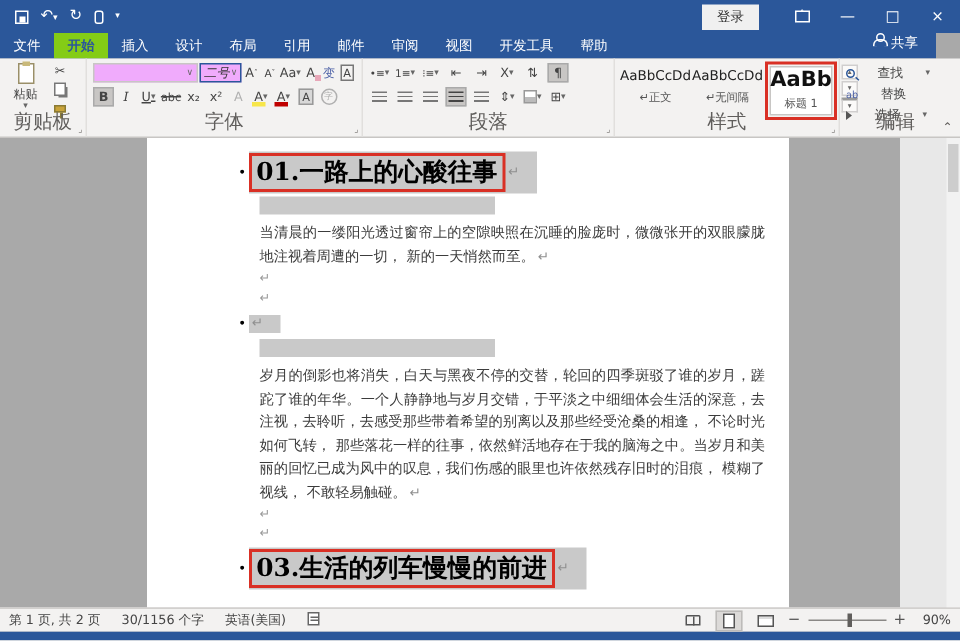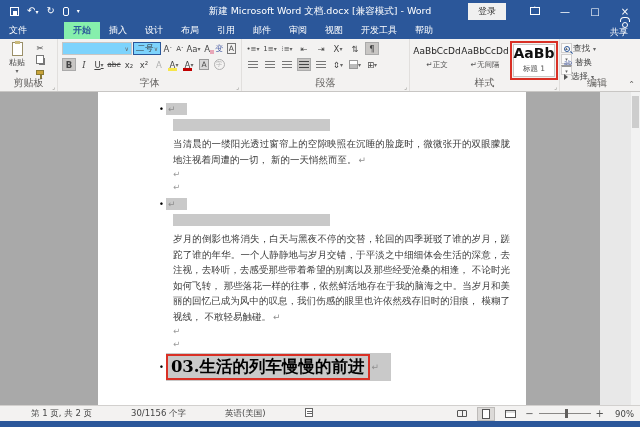--- a/index.html
+++ b/index.html
@@ -17,56 +17,56 @@
   .caret { font-size:6px; line-height:1; color:#fff; }
   .ic-touch { width:6px; height:9px; border:1px solid #fff; border-radius:2px; display:inline-block; }
   .title-text { position:absolute; left:0; right:0; text-align:center; font-size:9.5px; color:#fff; pointer-events:none; }
   .tb-right { margin-left:auto; display:flex; align-items:center; height:100%; }
   .signin { background:#f0f0f0; color:#333; padding:2px 10px; margin-right:14px; font-size:9px; }
   .winbtn { width:30px; height:100%; display:flex; align-items:center; justify-content:center; color:#fff; font-size:10px; }
   .ic-ribbonopts { width:10px; height:8px; border:1px solid #fff; display:inline-block; position:relative; }
   .ic-ribbonopts:after { content:"ˆ"; position:absolute; left:2px; top:-2px; font-size:7px; color:#fff; }
 
   
-  .tabrow { position:absolute; top:22px; left:0; right:0; height:17px; background:#2b579a; display:flex;
+  .tabrow { position:absolute; top:22px; left:0; right:16px; height:17px; background:#2b579a; display:flex;
             align-items:stretch; color:#fff; font-size:9px; z-index:30; }
   .tab { padding:0 9px; display:flex; align-items:center; cursor:default; }
-  .tab.active { background:#86efac; color:#2b579a; font-weight:bold;margin-left:28px; }
+  .tab.active { background:#84cc16; color:#2b579a; font-weight:bold; }
   .tellme { display:flex; align-items:center; gap:4px; padding:0 8px; }
   .ic-bulb { width:7px; height:7px; border:1px solid #fff; border-radius:50%; position:relative; display:inline-block; }
   .ic-bulb:after { content:""; position:absolute; left:2px; top:7px; width:3px; height:2px; background:#fff; }
-  .share { margin-left:auto; display:flex; align-items:flex-end; gap:4px; padding:0 12px;flex-direction:column; }
+  .share { margin-left:auto; display:flex; align-items:flex-start; gap:4px; padding:0 12px; }
   .ic-person { width:8px; height:9px; position:relative; display:inline-block; }
   .ic-person:before { content:""; position:absolute; left:2px; top:0; width:4px; height:4px; border:1px solid #fff; border-radius:50%; }
   .ic-person:after { content:""; position:absolute; left:0; bottom:0; width:8px; height:4px; border:1px solid #fff; border-bottom:none; border-radius:4px 4px 0 0; }
 
   
   .ribbon { position:absolute; top:39px; left:0; right:0; height:53px; background:#f3f2f1;
             border-bottom:1px solid #c8c6c4; display:flex; z-index:30; }
   .rgroup { position:relative; border-right:1px solid #e1dfdd; padding:3px 4px 13px; }
-  .rgroup-label { position:absolute; bottom:1px; left:0; right:0; text-align:center; font-size:10px; color:#605e5c; }
+  .rgroup-label { position:absolute; bottom:1px; left:0; right:0; text-align:center; font-size:13px; color:#605e5c; }
   .launcher { position:absolute; bottom:1px; right:2px; font-size:6px; color:#8a8886; }
   .btn { display:inline-flex; align-items:center; justify-content:center; color:#444; cursor:default; }
   .sbtn { width:14px; height:13px; font-size:8.5px; }
   .sbtn.pressed { background:#c8c6c4; border:1px solid #aaa; }
   .row { display:flex; align-items:center; gap:1px; }
 
   
   .g-clip { width:58px; display:flex; gap:3px; }
   .paste-big { display:flex; flex-direction:column; align-items:center; font-size:8px; color:#444; width:26px; }
   .ic-clipboard { width:11px; height:14px; background:#fff; border:1px solid #9a8f68; position:relative; margin-bottom:1px; }
   .ic-clipboard:before { content:""; position:absolute; left:2px; top:-2px; width:5px; height:3px; background:#c9b97a; }
   .clip-col { display:flex; flex-direction:column; gap:1px; }
   .ic-copy { width:8px; height:9px; border:1px solid #777; background:#fff; box-shadow:2px 2px 0 -1px #777; display:inline-block; }
   .ic-painter { width:8px; height:5px; background:#c9a33a; border:1px solid #8a7a33; display:inline-block; position:relative; }
   .ic-painter:after { content:""; position:absolute; left:3px; top:4px; width:2px; height:4px; background:#8a7a33; }
 
   
   .g-font { width:184px; }
-  .combo { height:13px; background:#7dd3fc; border:1px solid #c8c6c4; font-size:8.5px; color:#333;
+  .combo { height:13px; background:#f0abfc; border:1px solid #c8c6c4; font-size:8.5px; color:#333;
            display:inline-flex; align-items:center; padding:0 2px;font-style:italic; }
   .combo .dd { margin-left:auto; font-size:6px; color:#666; }
   .fname { width:86px; }
   .fsize { width:34px; border-color:#2b579a; }
   .u-line { text-decoration:underline; }
   .strike { text-decoration:line-through; font-size:7.5px; }
   .gray { color:#b0b0b0; }
   .hl-A { position:relative; }
   .hl-A:after { content:""; position:absolute; left:1px; bottom:0px; width:9px; height:3px; background:#f7e64a; }
   .fc-A { position:relative; }
@@ -92,21 +92,21 @@
   .style-name { font-size:7.5px; color:#555; margin-top:3px; }
   .h1-card { background:#fff; border:1px solid #c8c6c4; width:42px; padding:1px 0 2px; display:flex; flex-direction:column; align-items:center; }
   .h1-prev { font-size:14px; font-weight:bold; color:#111; line-height:1.1; }
   .redbox-style { border:2px solid #d93025; padding:1px; margin-top:-2px; }
   .gal-col { display:flex; flex-direction:column; gap:1px; margin-left:1px; }
   .gal-btn { width:11px; height:10px; border:1px solid #d0cece; background:#fbfaf9; font-size:5px; color:#666;
              display:flex; align-items:center; justify-content:center; }
 
   
   .g-edit { width:74px; display:flex; flex-direction:column; gap:2px; padding-top:4px; }
-  .edit-item { display:flex; align-items:center; gap:3px; font-size:8.5px; color:#444; }
+  .edit-item { display:flex; align-items:center; gap:15px; font-size:8.5px; color:#444; }
   .ic-search { width:6px; height:6px; border:1px solid #2b579a; border-radius:50%; position:relative; display:inline-block; }
   .ic-search:after { content:""; position:absolute; left:5px; top:5px; width:3px; height:1px; background:#2b579a; transform:rotate(45deg); }
   .ic-replace { font-size:6.5px; color:#4a5fa5; }
   .ic-select { width:0; height:0; border-left:4px solid #555; border-top:3px solid transparent; border-bottom:3px solid transparent; display:inline-block; }
   .collapse { position:absolute; right:5px; bottom:2px; font-size:8px; color:#605e5c; }
 
   
   .docarea { position:absolute; top:92px; left:0; right:40px; bottom:22px; background:#a9a9a9; overflow:hidden; }
   .rightpanel { position:absolute; top:92px; right:0; width:40px; bottom:22px; background:#e8e8e8; }
   .vtrack { position:absolute; right:0; top:0; bottom:0; width:9px; background:#f2f2f2; }
@@ -122,21 +122,21 @@
   .pmark { color:#8f8f8f; font-size:9px; font-family:"DejaVu Sans",sans-serif; font-weight:normal; margin-left:2px; }
   .sel-bar { width:157px; height:12px; background:#c9c9c9; margin-top:2px; }
   .bodytext { font-size:9.5px; line-height:15.5px; color:#3c3c3c; text-align:justify; margin-top:5px; }
   .mark-line { height:13px; font-size:8.5px; color:#9a9a9a; line-height:13px; }
   .sect { margin-top:2px; }
 
   
   .statusbar { position:absolute; left:0; right:0; bottom:6px; height:16px; background:#f3f2f1;
                border-top:1px solid #d2d0ce; display:flex; align-items:center; font-size:8.5px;
                color:#444; padding:0 6px; z-index:30; }
-  .st-item { margin-right:14px; white-space:nowrap;margin-left:25px; }
+  .st-item { margin-right:14px; white-space:nowrap; }
   .ic-proof { width:8px; height:9px; border:1px solid #666; background:#fff; position:relative; display:inline-block; }
   .ic-proof:after { content:""; position:absolute; left:1px; top:2px; width:5px; height:1px; background:#666; box-shadow:0 2px 0 #666; }
   .st-right { margin-left:auto; display:flex; align-items:center; gap:6px; }
   .viewbtn { width:18px; height:14px; display:flex; align-items:center; justify-content:center; }
   .viewbtn.sel { background:#dcdad8; border:1px solid #bdbbb9; }
   .ic-read { width:10px; height:7px; border:1px solid #555; border-radius:1px 1px 0 0; position:relative; }
   .ic-read:after { content:""; position:absolute; left:4px; top:0; width:1px; height:6px; background:#555; }
   .ic-print { width:8px; height:10px; border:1px solid #555; background:#fff; }
   .ic-web { width:11px; height:8px; border:1px solid #555; background:linear-gradient(#ddd 2px,#fff 2px); }
   .zoomwrap { display:flex; align-items:center; gap:5px; }
@@ -152,21 +152,20 @@
 <div class="app">
 
   <div class="titlebar">
     <div class="qat">
       <span class="ic-save"></span>
       <span class="glyph">↶<span class="caret">▾</span></span>
       <span class="glyph">↻</span>
       <span class="ic-touch"></span>
       <span class="caret">▾</span>
     </div>
-    <div class="title-text">新建 Microsoft Word 文档.docx [兼容模式] - Word</div>
     <div class="tb-right">
       <span class="signin">登录</span>
       <span class="winbtn">
           <span class="ic-ribbonopts"></span>
         </span>
       <span class="winbtn">—</span>
       <span class="winbtn">□</span>
       <span class="winbtn">×</span>
     </div>
   </div>
@@ -393,20 +392,21 @@
     <span class="collapse">⌃</span>
   </div>
 
   <div class="docarea">
     <div class="page">
 
       <div class="sect">
         <div class="heading-line">
           <span class="h-bullet">·</span>
           <span class="h-sel">
+            <span class="redbox"><span>01.一路上的心酸往事</span></span>
             <span class="pmark">↵</span>
           </span>
         </div>
         <div class="sel-bar"></div>
         <div class="bodytext"><span>当清晨的一缕阳光透过窗帘上的空隙映照在沉睡的脸庞时，微微张开的双眼朦胧地注视着周遭的一切， 新的一天悄然而至。</span><span class="pmark">↵</span></div>
         <div class="mark-line">↵</div>
         <div class="mark-line">↵</div>
       </div>
 
       <div class="sect">

